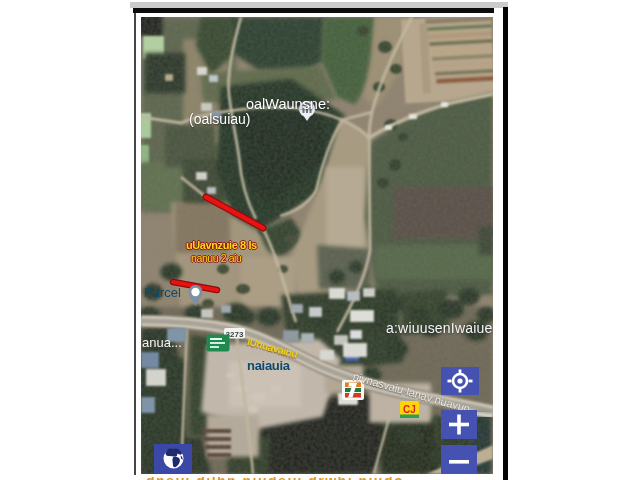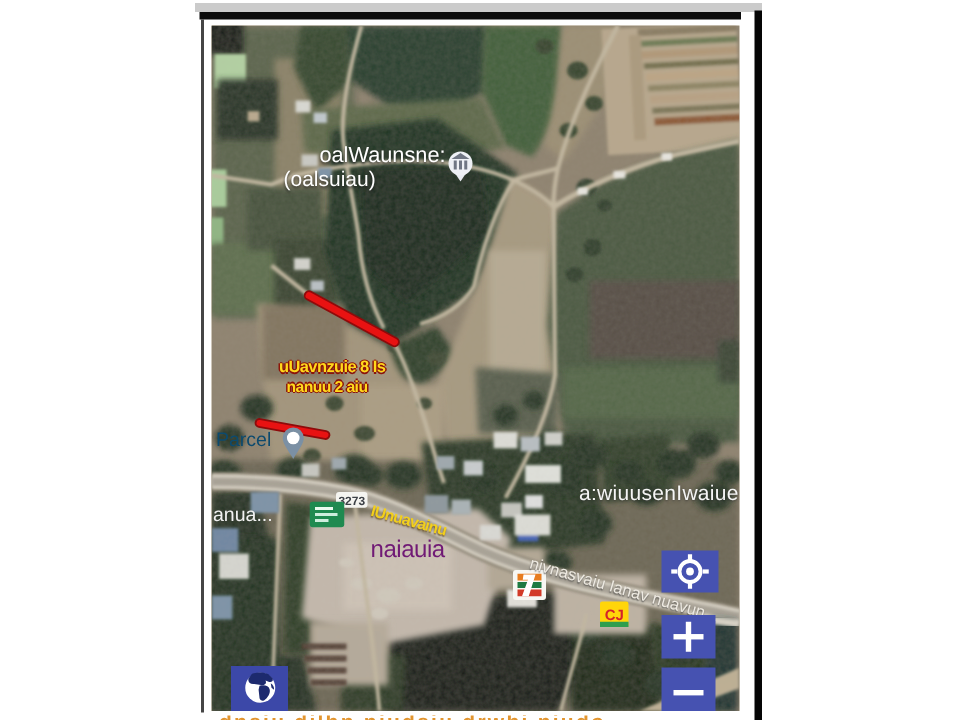--- a/index.html
+++ b/index.html
@@ -276,36 +276,36 @@
       <g>
         <rect x="259" y="384" width="19" height="17" rx="1.5" fill="#ffd50a"></rect>
         <rect x="259" y="397.5" width="19" height="3.5" fill="#2e9e4f"></rect>
         <text x="268.5" y="396" font-size="10" font-weight="bold" fill="#d5232a" text-anchor="middle" font-family="Liberation Sans, sans-serif">CJ</text>
       </g>
 
     </svg>
 
     
     
-    <div class="abs" style="left:39px;top:79px;width:150px;text-align:center;color:#ffffff;font-size:14.5px;text-shadow:0 1px 2px rgba(30,30,30,.85);white-space:nowrap;">oalWaunsne:</div>
+    <div class="abs" style="left:39px;top:79px;width:150px;text-align:right;color:#ffffff;font-size:14.5px;text-shadow:0 1px 2px rgba(30,30,30,.85);white-space:nowrap;">oalWaunsne:</div>
     <div class="abs" style="left:48px;top:94px;width:150px;text-align:left;color:#ffffff;font-size:14px;text-shadow:0 1px 2px rgba(30,30,30,.85);white-space:nowrap;">(oalsuiau)</div>
 
     
     <div class="abs" style="left:45px;top:222px;color:#ffd91c;font-size:11px;font-weight:bold;letter-spacing:-0.4px;text-shadow:1px 0 0 #8d1408,-1px 0 0 #8d1408,0 1px 0 #8d1408,0 -1px 0 #8d1408;white-space:nowrap;">uUavnzuie 8 Is</div>
-    <div class="abs" style="left:50px;top:235px;color:#ffd91c;font-size:10.5px;font-weight:bold;letter-spacing:-0.4px;text-shadow:1px 0 0 #8d1408,-1px 0 0 #8d1408,0 1px 0 #8d1408,0 -1px 0 #8d1408;white-space:nowrap;">nanuu 2 aiu</div>
+    <div class="abs" style="left:50px;top:235px;color:#ffd91c;font-size:10.5px;font-weight:normal;letter-spacing:-0.4px;text-shadow:1px 0 0 #8d1408,-1px 0 0 #8d1408,0 1px 0 #8d1408,0 -1px 0 #8d1408;white-space:nowrap;">nanuu 2 aiu</div>
 
     
     <div class="abs" style="left:3px;top:268px;color:#0c4a6e;font-size:13px;white-space:nowrap;">Parcel</div>
     <div class="abs" style="left:1px;top:282px;color:#f2f2f2;font-size:13px;white-space:nowrap;margin-top:36px;">anua...</div>
 
     
     <div class="abs" style="left:108px;top:318px;color:#f2cf1c;font-size:10.5px;font-weight:bold;letter-spacing:-0.5px;transform:rotate(15deg);transform-origin:0 0;white-space:nowrap;text-shadow:0 1px 1px rgba(90,60,10,.7);">IUnuavainu</div>
 
     
-    <div class="abs" style="left:106px;top:341px;color:#701a75;font-size:16px;font-weight:normal;letter-spacing:-0.3px;white-space:nowrap;">naiauia</div>
+    <div class="abs" style="left:106px;top:341px;color:#0c4a6e;font-size:13px;font-weight:bold;letter-spacing:-0.3px;white-space:nowrap;">naiauia</div>
 
     
     <div class="abs" style="left:245px;top:303px;color:#f5f5f5;font-size:14px;letter-spacing:0.2px;white-space:nowrap;text-shadow:0 1px 2px rgba(40,40,40,.7);">a:wiuusenIwaiue</div>
 
     
     <div class="abs" style="left:214px;top:353px;color:#eeeae2;font-size:11px;transform:rotate(16deg);transform-origin:0 0;white-space:nowrap;text-shadow:0 1px 1px rgba(60,60,60,.7);">nivnasvaiu Ianav nuavun...</div>
   
     
     <div class="abs" style="left:300px;top:350px;width:38px;height:28px;background:#4652b1;">
       <svg width="38" height="28" viewBox="0 0 38 28">

